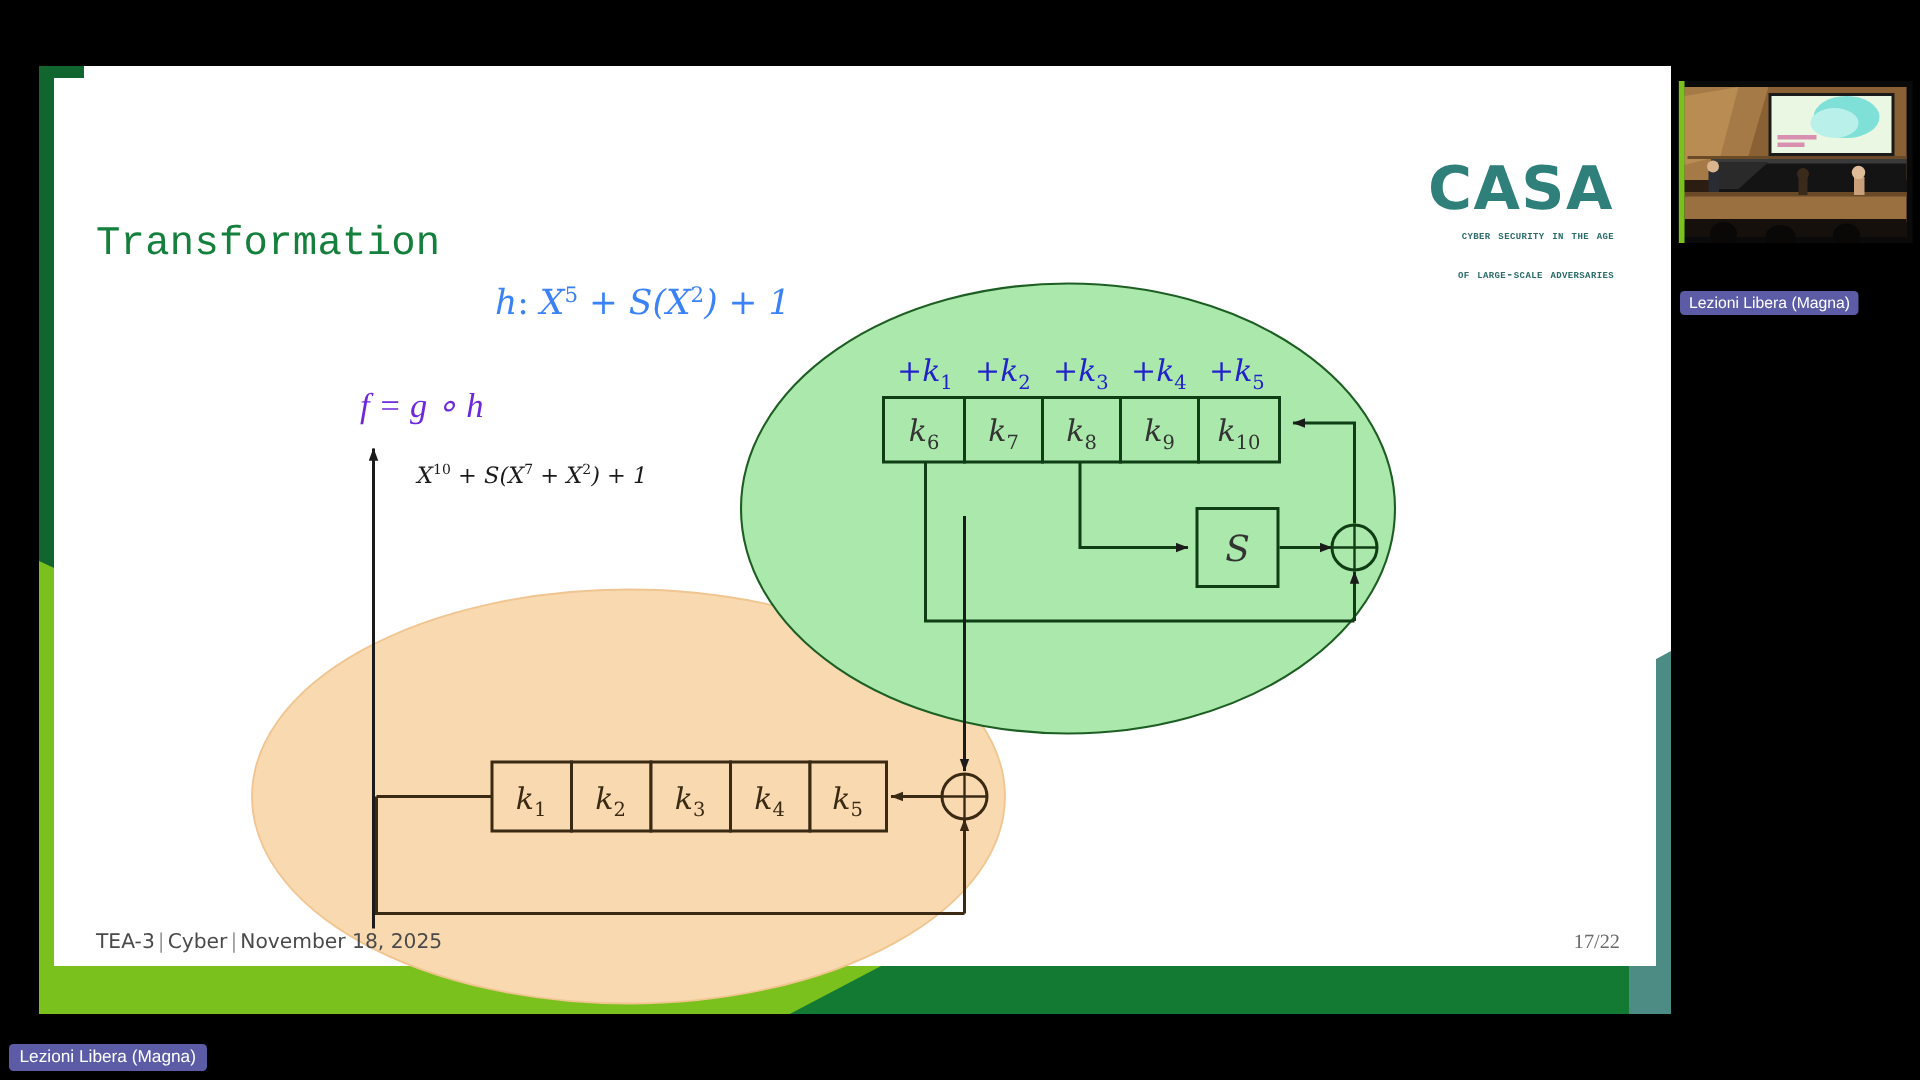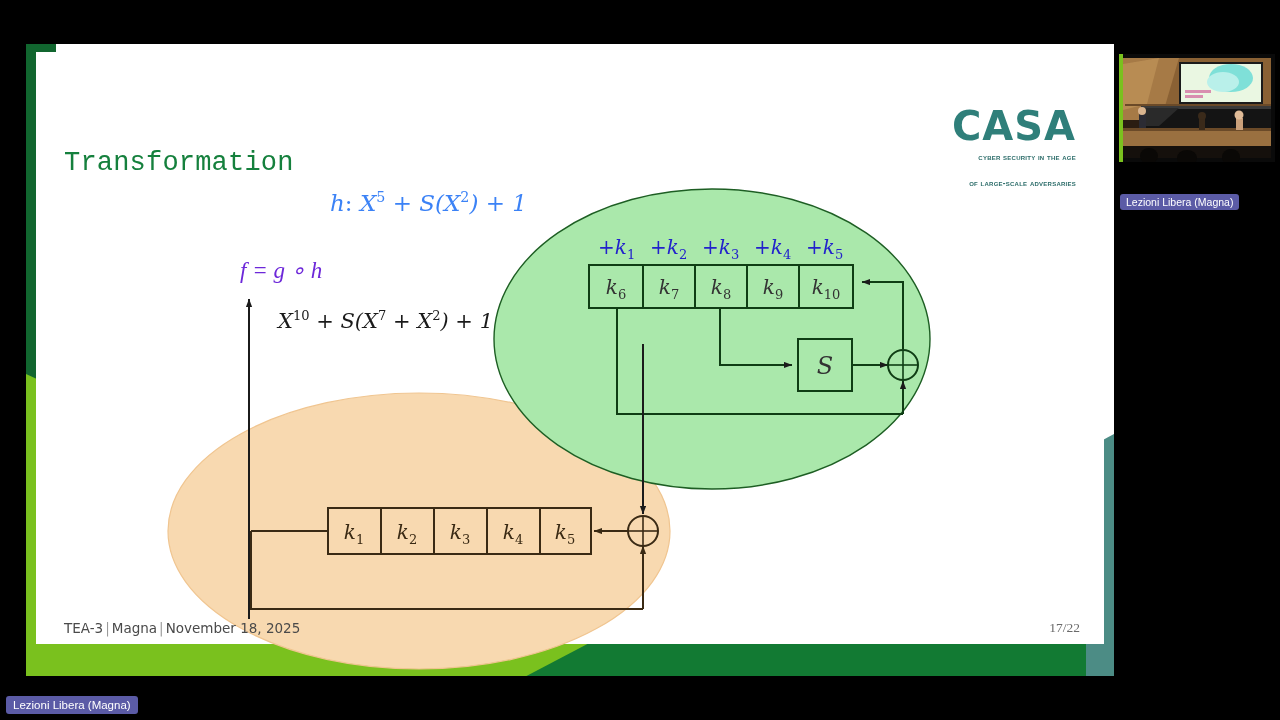--- a/index.html
+++ b/index.html
@@ -33,31 +33,31 @@
 
   
   #content{position:absolute;left:0;top:0;width:1088px;height:632px;}
 
   .slide-title{position:absolute;left:38px;top:104px;font-size:27px;color:#15803d;
      font-family:Liberation Mono, monospace;letter-spacing:.2px;}
 
   .logo{position:absolute;right:38px;top:62px;width:150px;text-align:right;}
   .logo-word{font-family:"DejaVu Sans",sans-serif;font-weight:bold;font-size:40px;
      color:#2f7f7a;letter-spacing:1px;line-height:1;}
-  .logo-sub{font-family:Liberation Sans, sans-serif;font-size:8.2px;color:#2a6b68;
+  .logo-sub{font-family:Liberation Mono, monospace;font-size:8.2px;color:#2a6b68;
      font-weight:bold;letter-spacing:.25px;margin-top:6px;line-height:1.45;
      font-variant:small-caps;text-transform:lowercase;}
 
   .math{font-family:"DejaVu Serif",serif;font-style:italic;}
   .mup{font-style:normal;}
   sup{font-size:.62em;font-style:normal;vertical-align:super;}
 
   .f-h{position:absolute;left:304px;top:145px;font-size:23px;color:#3b82f6;}
   .f-fgh{position:absolute;left:214px;top:213px;font-size:23px;color:#6d28d9;font-family:Liberation Serif, serif;}
-  .f-exp{position:absolute;left:252px;top:264px;font-size:21px;color:#1a1a1a;}
+  .f-exp{position:absolute;left:252px;top:264px;font-size:15px;color:#1a1a1a;}
   .f-g{position:absolute;left:283px;top:368px;font-size:23px;color:#d98a2b;}
 
   .footer-left{position:absolute;left:38px;bottom:40px;font-size:13.5px;color:#4a4a4a;
      font-family:"DejaVu Sans",sans-serif;}
   .footer-left .sep{color:#9a9a9a;padding:0 2px;}
   .footer-right{position:absolute;right:34px;bottom:40px;font-size:13.5px;color:#6a6a6a;
      font-family:Liberation Serif, serif;}
 
   #diagram{position:absolute;left:0;top:0;width:1088px;height:632px;}
 
@@ -220,21 +220,21 @@
             <g font-family="DejaVu Serif, serif" font-style="italic" font-size="20" fill="#3a2a14" text-anchor="middle">
               <text x="328" y="495"><tspan>k</tspan><tspan dy="5" font-size="13" font-style="normal">1</tspan></text>
               <text x="381" y="495"><tspan>k</tspan><tspan dy="5" font-size="13" font-style="normal">2</tspan></text>
               <text x="434" y="495"><tspan>k</tspan><tspan dy="5" font-size="13" font-style="normal">3</tspan></text>
               <text x="487" y="495"><tspan>k</tspan><tspan dy="5" font-size="13" font-style="normal">4</tspan></text>
               <text x="539" y="495"><tspan>k</tspan><tspan dy="5" font-size="13" font-style="normal">5</tspan></text>
             </g>
           </svg>
 
           <div class="footer-left">
-            <span>TEA-3</span><span class="sep">|</span><span>Magna</span><span class="sep">|</span><span>November 18, 2025</span>
+            <span>TEA-3</span><span class="sep">|</span><span>Cyber</span><span class="sep">|</span><span>November 18, 2025</span>
           </div>
           <div class="footer-right">17/22</div>
         </div>
       </div>
     </div>
 
     <div id="rail">
       <div id="tile">
         <svg viewBox="0 0 156 108" width="156" height="108">
           <rect x="0" y="0" width="156" height="108" fill="#0a0a0a"></rect>

